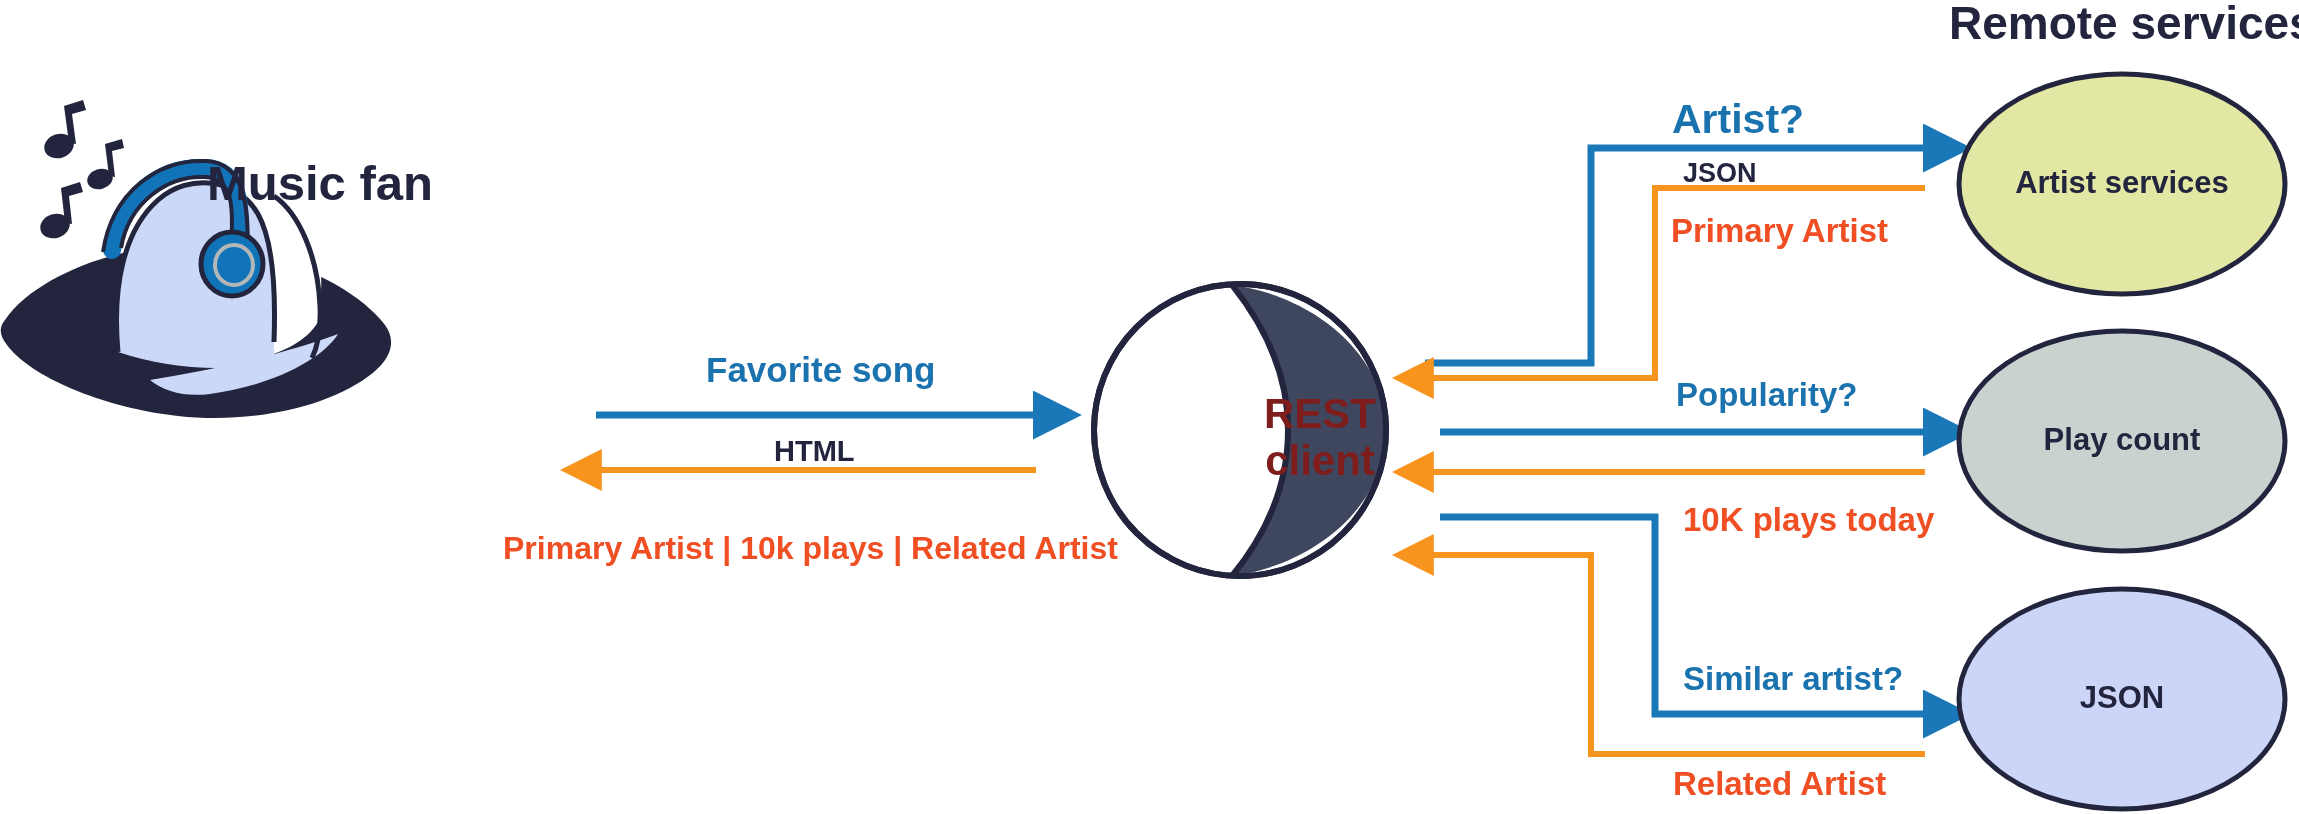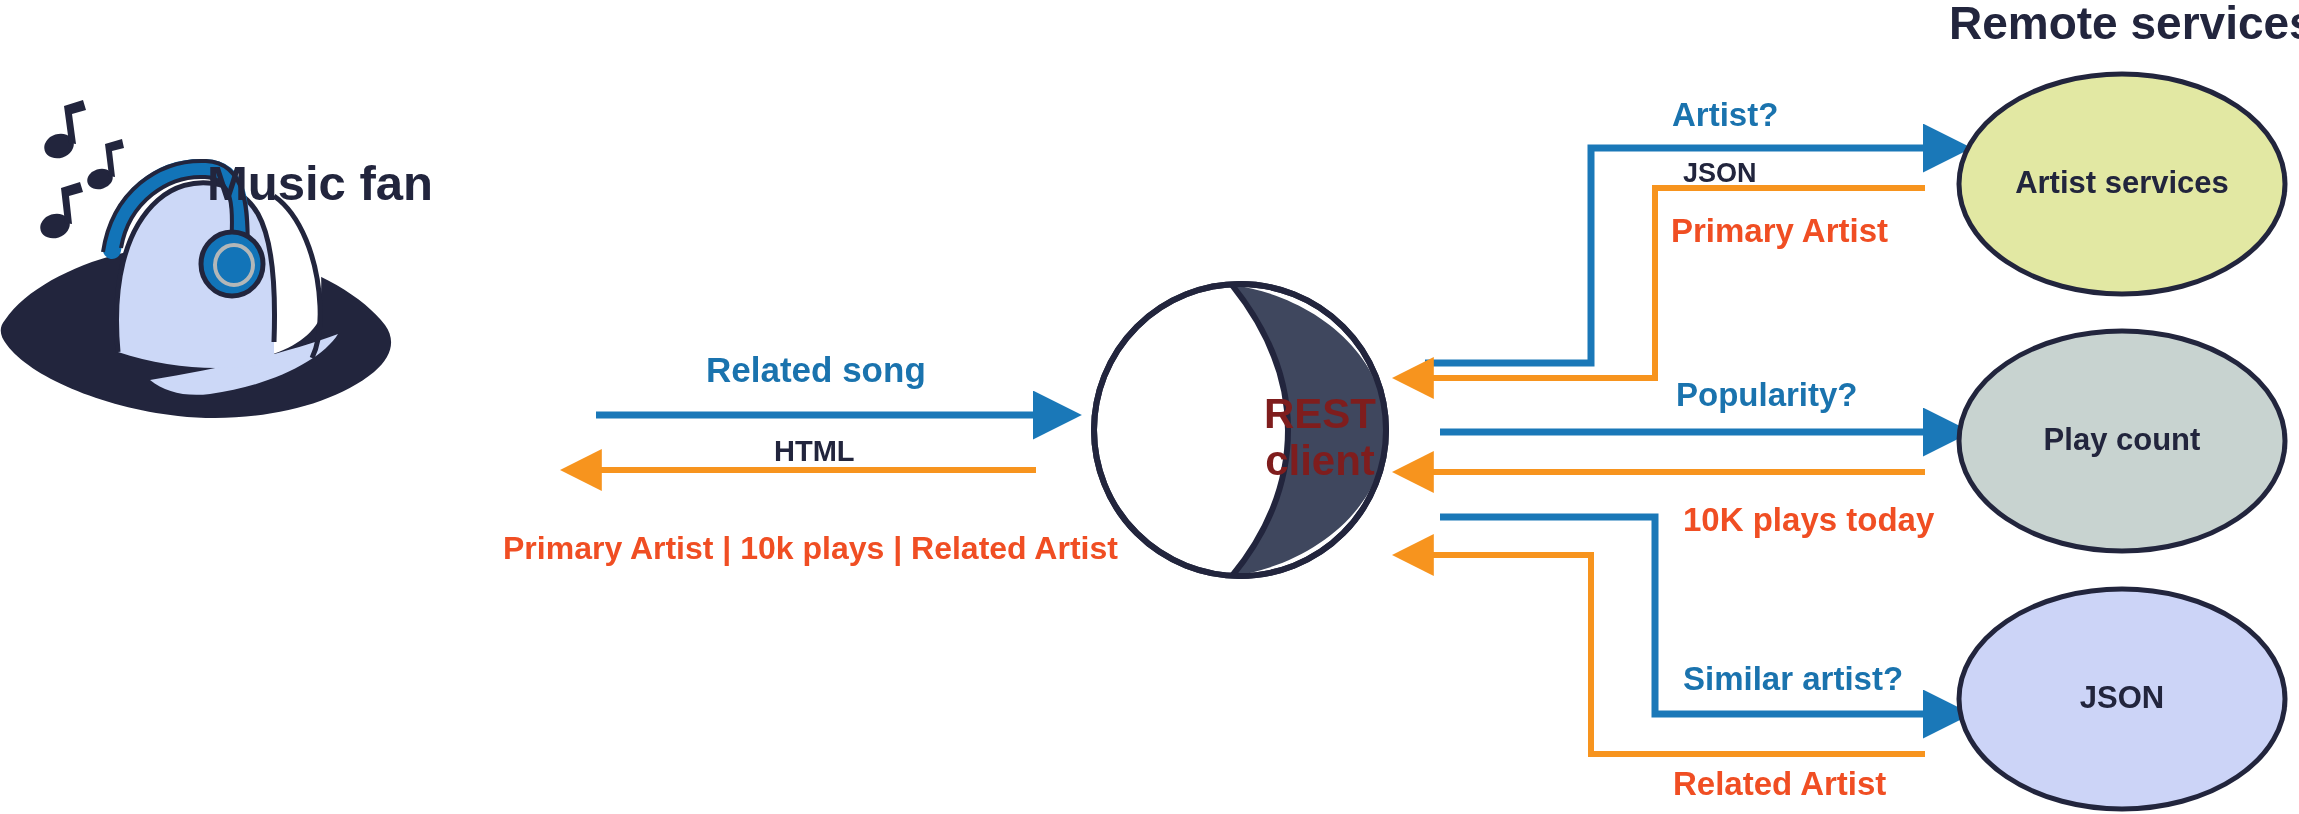--- a/index.html
+++ b/index.html
@@ -103,25 +103,25 @@
 
   <div class="txt title-dark" style="left:207px;top:155px;font-size:49px;">Music fan</div>
 
   <div class="txt title-dark" style="left:1949px;top:-4px;font-size:46px;">Remote services</div>
 
   <div class="rest-label" style="left:1240px;top:390px;width:160px;font-size:42px;">
     <div>REST</div>
     <div>client</div>
   </div>
 
-  <div class="txt lbl-blue" style="left:706px;top:350px;font-size:35px;">Related song</div>
+  <div class="txt lbl-blue" style="left:706px;top:350px;font-size:35px;">Favorite song</div>
   <div class="txt lbl-dark" style="left:774px;top:425px;font-size:29px;margin-top:10px;">HTML</div>
   <div class="txt lbl-orange" style="left:503px;top:530px;font-size:32px;">Primary Artist | 10k plays | Related Artist</div>
 
-  <div class="txt lbl-blue" style="left:1672px;top:96px;font-size:33px;">Artist?</div>
+  <div class="txt lbl-blue" style="left:1672px;top:96px;font-size:41px;">Artist?</div>
   <div class="txt lbl-dark" style="left:1683px;top:158px;font-size:27px;">JSON</div>
   <div class="txt lbl-orange" style="left:1671px;top:212px;font-size:33px;">Primary Artist</div>
 
   <div class="txt lbl-blue" style="left:1676px;top:376px;font-size:33px;">Popularity?</div>
   <div class="txt lbl-orange" style="left:1683px;top:501px;font-size:33px;">10K plays today</div>
 
   <div class="txt lbl-orange" style="left:1673px;top:765px;font-size:33px;">Related Artist</div>
   <div class="txt lbl-blue" style="left:1683px;top:660px;font-size:33px;">Similar artist?</div>
 
   <div class="ell-label" style="left:1959px;top:165px;width:326px;font-size:31px;">Artist services</div>

